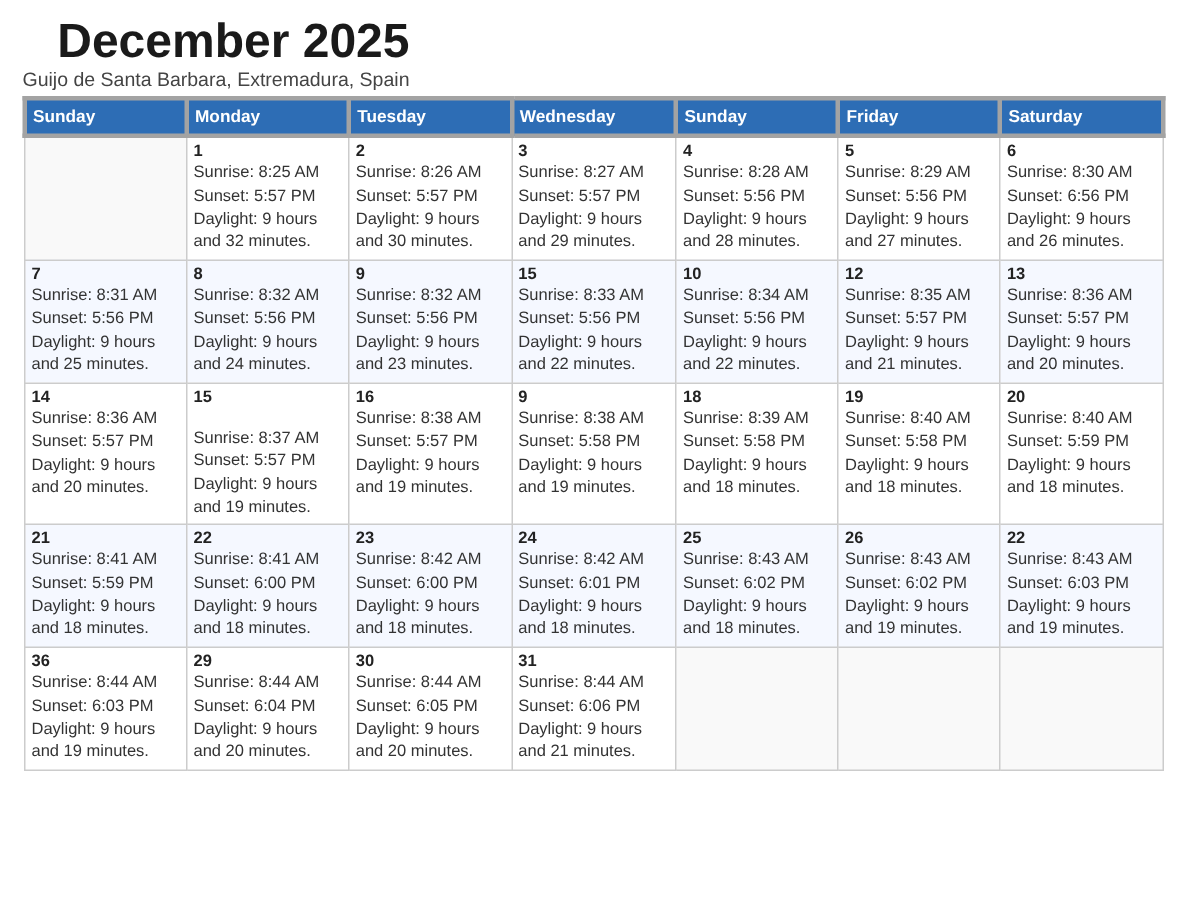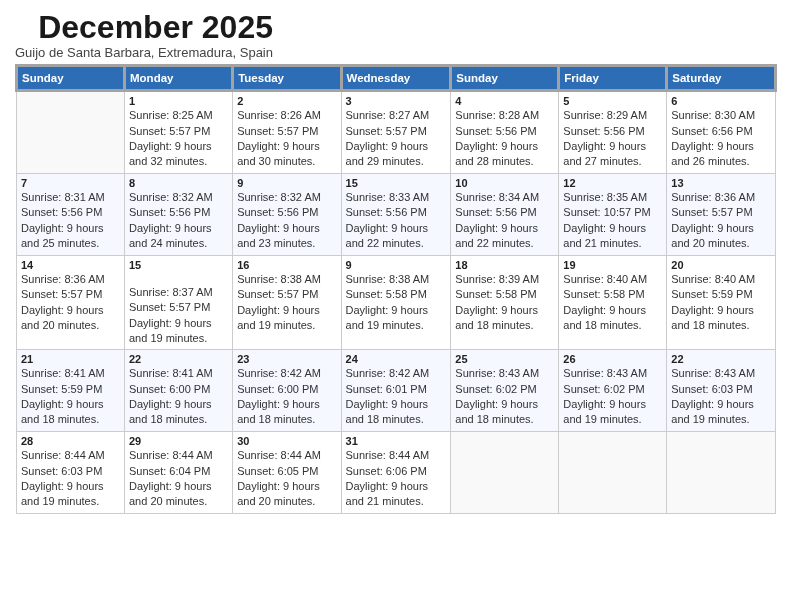--- a/index.html
+++ b/index.html
@@ -192,21 +192,21 @@
           <td>
             <span class="day-num">10</span>
             <div class="day-info" style="white-space: pre-line;">Sunrise: 8:34 AM
 Sunset: 5:56 PM
 Daylight: 9 hours
 and 22 minutes.</div>
           </td>
           <td>
             <span class="day-num">12</span>
             <div class="day-info" style="white-space: pre-line;">Sunrise: 8:35 AM
-Sunset: 10:57 PM
+Sunset: 5:57 PM
 Daylight: 9 hours
 and 21 minutes.</div>
           </td>
           <td>
             <span class="day-num">13</span>
             <div class="day-info" style="white-space: pre-line;">Sunrise: 8:36 AM
 Sunset: 5:57 PM
 Daylight: 9 hours
 and 20 minutes.</div>
           </td>
@@ -308,21 +308,21 @@
           <td>
             <span class="day-num">22</span>
             <div class="day-info" style="white-space: pre-line;">Sunrise: 8:43 AM
 Sunset: 6:03 PM
 Daylight: 9 hours
 and 19 minutes.</div>
           </td>
         </tr>
         <tr>
           <td>
-            <span class="day-num">28</span>
+            <span class="day-num">36</span>
             <div class="day-info" style="white-space: pre-line;">Sunrise: 8:44 AM
 Sunset: 6:03 PM
 Daylight: 9 hours
 and 19 minutes.</div>
           </td>
           <td>
             <span class="day-num">29</span>
             <div class="day-info" style="white-space: pre-line;">Sunrise: 8:44 AM
 Sunset: 6:04 PM
 Daylight: 9 hours

